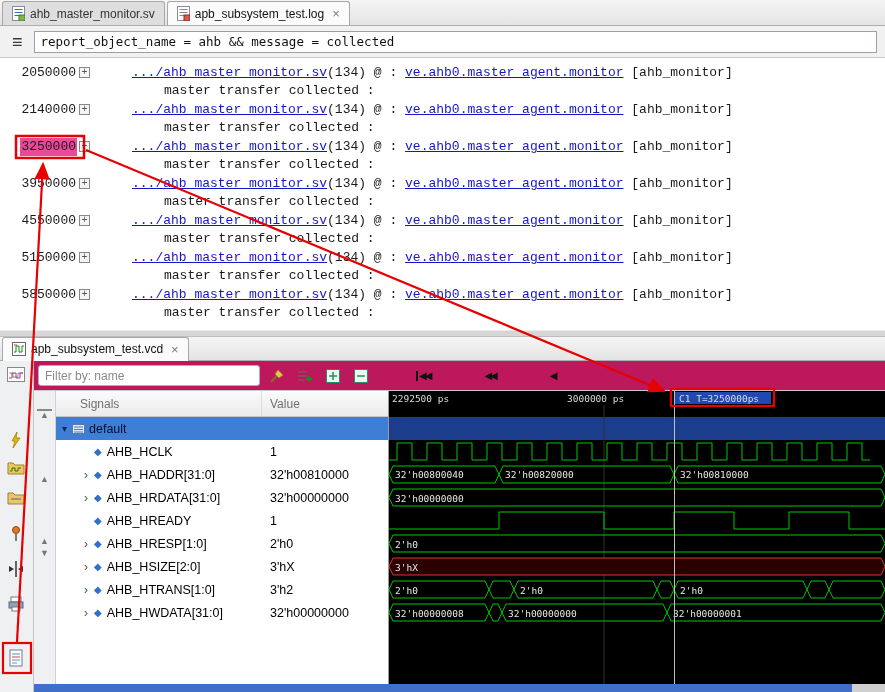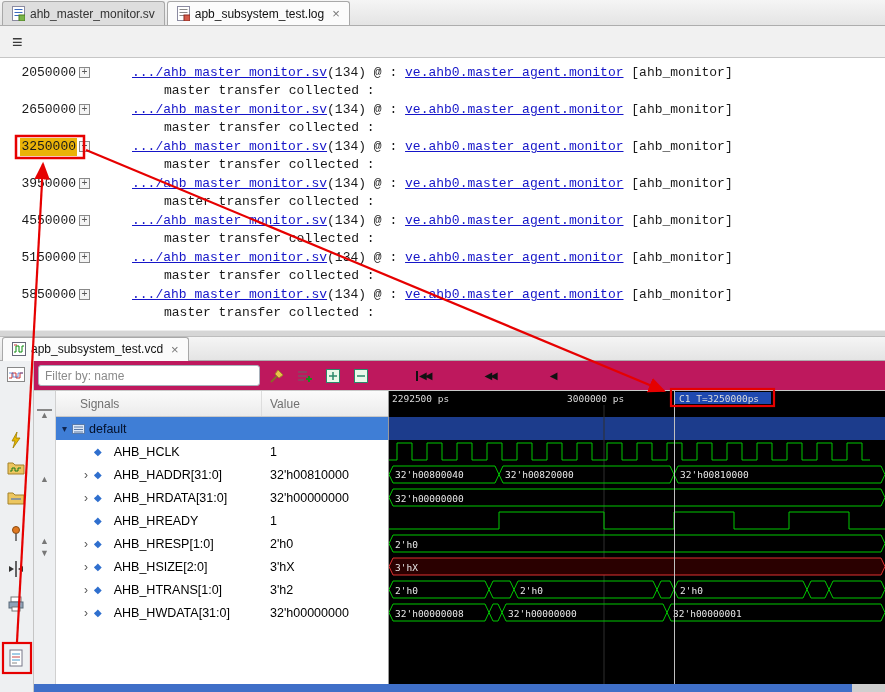--- a/index.html
+++ b/index.html
@@ -13,21 +13,21 @@
   .tab{display:flex;align-items:center;gap:5px;height:24px;padding:0 9px;font-size:12px;color:#333;background:#dedede;border:1px solid #a8a8a8;border-bottom:none;border-radius:3px 3px 0 0;margin-right:2px;cursor:pointer;white-space:nowrap}
   .tab.active{background:#fbfbfb;color:#111}
   .tab .close{color:#777;font-size:13px;margin-left:3px;line-height:1;cursor:pointer}
   .filterbar{height:32px;background:#f1f1f1;border-bottom:1px solid #c6c6c6;display:flex;align-items:center;padding:0 8px 0 12px;gap:11px}
   .hamburger{font-size:18px;color:#3a3a3a;line-height:1;cursor:pointer}
   .filter-input{flex:1;height:22px;border:1px solid #98a0a8;background:#fff;font-family:"DejaVu Sans Mono",monospace;font-size:12.5px;color:#111;padding:0 6px}
   .logarea{height:272px;background:#fff;padding-top:6px;overflow:hidden}
   .log-entry{display:flex;height:37px;font-family:Liberation Mono, monospace;font-size:13px;line-height:18px;color:#1a1a1a}
   .ts-col{width:90px;display:flex;justify-content:flex-end;align-items:flex-start}
   .ts{cursor:pointer;padding:0 1px}
-  .ts.sel{background:#eab308}
+  .ts.sel{background:#ec4899}
   .expand-box{width:11px;height:11px;border:1px solid #888;color:#555;font-size:10px;line-height:9px;text-align:center;margin:3px 0 0 2px;background:#f4f4f4;cursor:pointer}
   .msg-col{margin-left:42px}
   .line1{white-space:pre}
   .lnk{color:#1515c8;text-decoration:underline;cursor:pointer}
   .line2{white-space:pre;text-indent:32px}
 
   
   #splitter{position:absolute;top:331px;left:0;width:885px;height:6px;background:#d6d6d6;border-bottom:1px solid #bdbdbd;cursor:row-resize}
 
   
@@ -54,21 +54,21 @@
   .th-val{flex:1;padding-left:8px}
   .trow{height:23px;display:flex;align-items:center;font-size:12.5px;color:#000;cursor:pointer;flex-shrink:0}
   .trow .c-sig{width:206px;display:flex;align-items:center;height:100%}
   .trow .c-val{flex:1;padding-left:8px}
   .trow.grp{background:#3f7ed6}
   .gchev{margin-left:6px;color:#10264f;font-size:10px}
   .gicon{margin-left:5px}
   .gnm{margin-left:4px;color:#041028}
   .chev{width:12px;margin-left:24px;color:#555;font-size:12px;text-align:center}
   .dia{color:#2f6fce;font-size:10px;margin:0 3px 0 2px}
-  .snm{margin-left:9px}
+  .snm{margin-left:2px}
   .wavepanel{position:relative;width:496px;height:293px;background:#000;overflow:hidden}
   .wlbl{font-family:"DejaVu Sans Mono",monospace;font-size:9.5px;fill:#e8e8e8}
   .tl{font-family:"DejaVu Sans Mono",monospace;font-size:9.5px;fill:#dcdcdc}
   .bus{fill:none;stroke:#00c800;stroke-width:1}
   .busx{fill:#2a0000;stroke:#e03030;stroke-width:1}
   .sig{fill:none;stroke:#00c800;stroke-width:1}
   .hscroll{height:8px;background:#cfcfcf;position:relative}
   .hthumb{position:absolute;left:0;top:0;height:8px;width:818px;background:#3f6fc8;cursor:pointer}
 
   
@@ -99,38 +99,39 @@
             <line x1="2.5" y1="9.5" x2="7.5" y2="9.5" stroke="#888"></line>
             <rect x="7" y="9" width="6" height="6" fill="#d45a4a" stroke="#8a2a20"></rect>
           </svg>
         <span>apb_subsystem_test.log</span>
         <span class="close">×</span>
       </div>
     </div>
 
     <div class="filterbar">
       <span class="hamburger">≡</span>
+      <input class="filter-input" value="report_object_name = ahb &amp;&amp; message = collected" style="">
     </div>
 
     <div class="logarea">
 
       <div class="log-entry">
         <div class="ts-col">
             <span class="ts">2050000</span>
             <span class="expand-box">+</span>
           </div>
         <div class="msg-col">
             <div class="line1"><a class="lnk">.../ahb_master_monitor.sv</a><span>(134) @ : </span><a class="lnk">ve.ahb0.master_agent.monitor</a><span> [ahb_monitor]</span></div>
             <div class="line2">master transfer collected :</div>
           </div>
       </div>
 
       <div class="log-entry">
         <div class="ts-col">
-            <span class="ts">2650000</span>
+            <span class="ts">2140000</span>
             <span class="expand-box">+</span>
           </div>
         <div class="msg-col">
             <div class="line1"><a class="lnk">.../ahb_master_monitor.sv</a><span>(134) @ : </span><a class="lnk">ve.ahb0.master_agent.monitor</a><span> [ahb_monitor]</span></div>
             <div class="line2">master transfer collected :</div>
           </div>
       </div>
 
       <div class="log-entry">
         <div class="ts-col">

